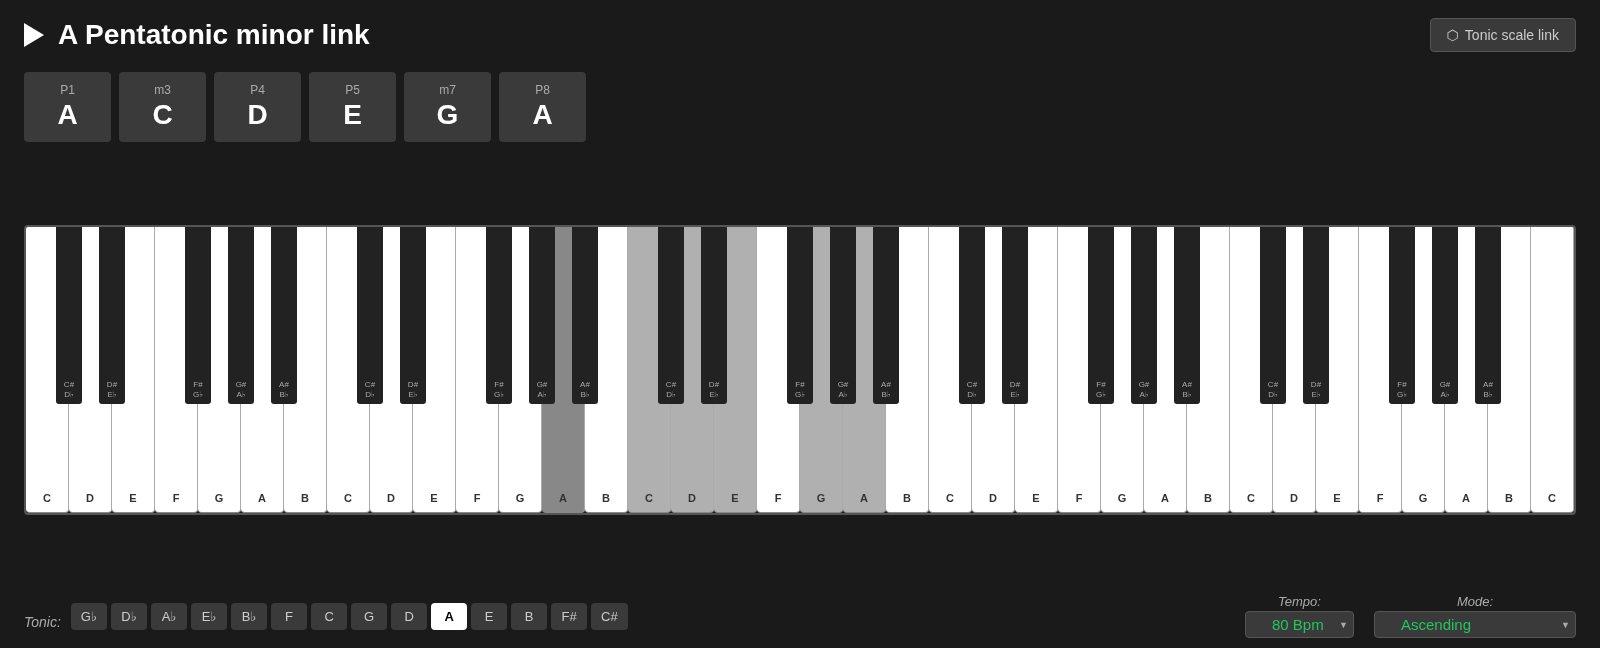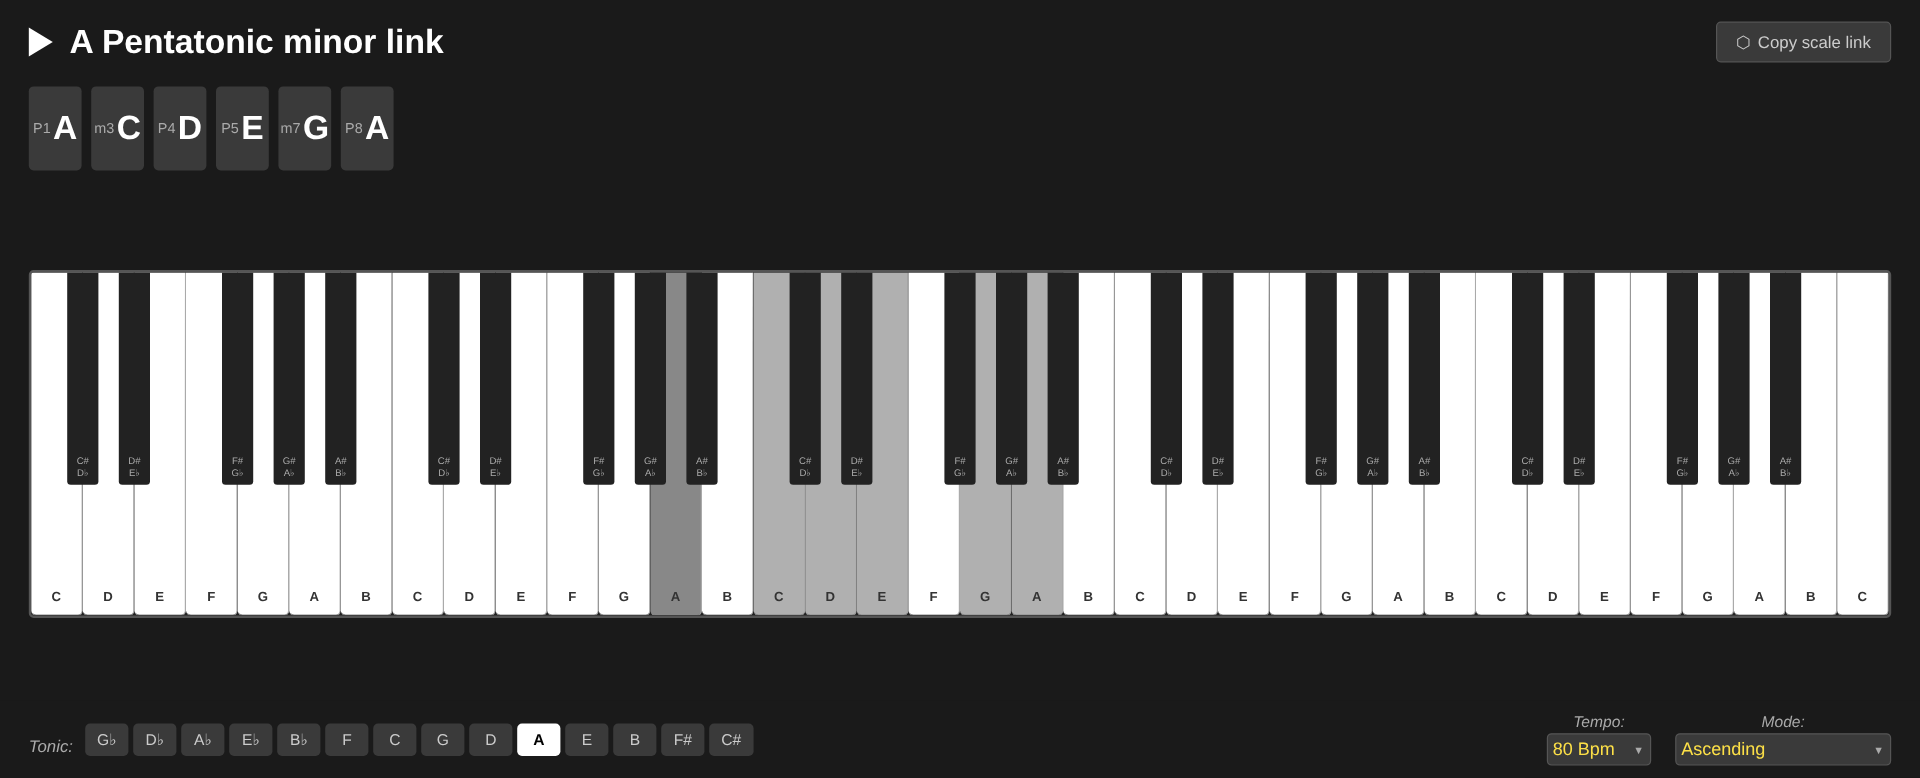--- a/index.html
+++ b/index.html
@@ -54,24 +54,24 @@
 
     
     .intervals-row {
       display: flex;
       gap: 8px;
       padding: 10px 24px 14px 24px;
     }
     .interval-box {
       background: #3a3a3a;
       border-radius: 4px;
-      width: 44px;
+      width: 87px;
       height: 70px;
       display: flex;
-      flex-direction: row;
+      flex-direction: column;
       align-items: center;
       justify-content: center;
       gap: 2px;
       text-align: center;
     }
     .interval-label {
       font-size: 12px;
       color: #aaa;
     }
     .interval-note {
@@ -194,24 +194,24 @@
       align-items: center;
       gap: 2px;
     }
     .tm-label {
       font-style: italic;
       color: #aaa;
       font-size: 13px;
     }
     .tm-select {
       background: #3a3a3a;
-      color: #fde047;
+      color: #22c55e;
       border: 1px solid #555;
       border-radius: 4px;
-      padding: 4px 20px 4px 4px;
+      padding: 4px 20px 4px 26px;
       font-size: 15px;
       cursor: pointer;
       appearance: none;
       -webkit-appearance: none;
     }
     .select-wrap {
       position: relative;
       display: inline-block;
     }
     .select-wrap::after {
@@ -228,21 +228,21 @@
 </head>
 <body>
 
 <div class="header">
   <div class="header-left">
     <div class="play-btn"></div>
     <span class="scale-title">A Pentatonic minor link</span>
   </div>
   <button class="copy-link-btn">
     <span>⬡</span>
-    <span>Copy scale link</span>
+    <span>Tonic scale link</span>
   </button>
 </div>
 
 <div class="intervals-row" id="intervals-row">
     <div class="interval-box">
       <span class="interval-label">P1</span>
       <span class="interval-note">A</span>
     </div>
     <div class="interval-box">
       <span class="interval-label">m3</span>

